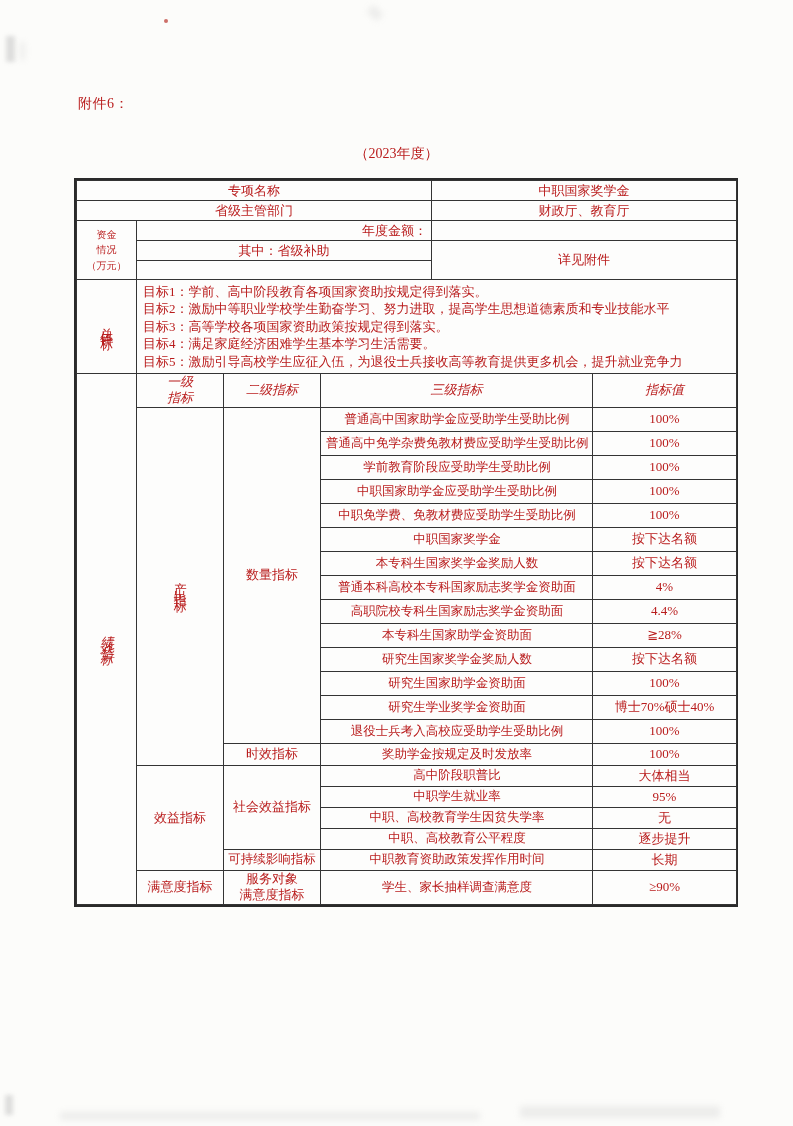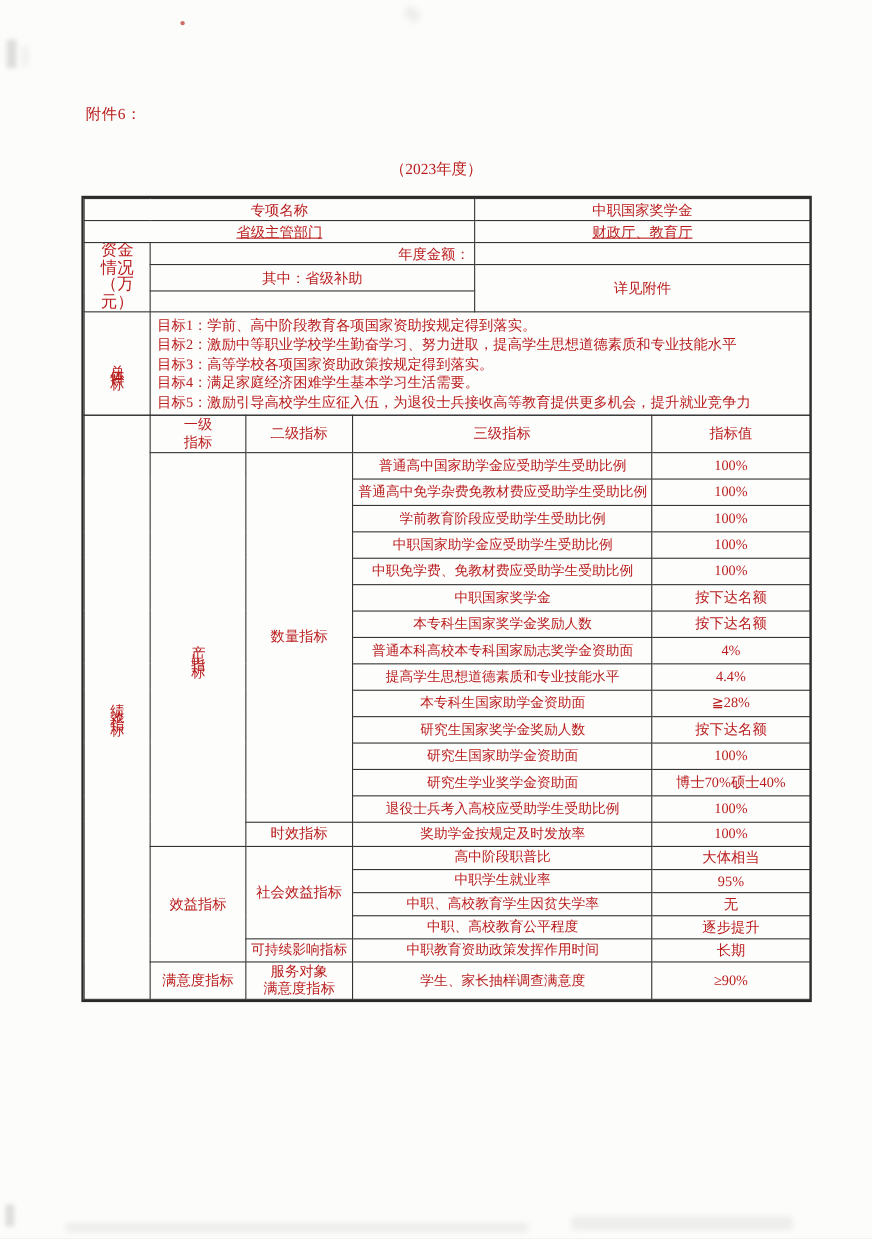--- a/index.html
+++ b/index.html
@@ -36,29 +36,29 @@
   td.valcell{font-size:13px;white-space:nowrap;}
   .vert{
     writing-mode:vertical-lr;text-orientation:upright;
     display:inline-block;letter-spacing:.45em;line-height:1.2;
   }
   .vert-tight{letter-spacing:.28em;}
   .wrap2{display:inline-block;width:2.4em;word-break:break-all;line-height:1.25;}
   .lines span{display:block;line-height:16px;}
   .goals div{line-height:17.4px;white-space:nowrap;font-size:13px;text-align:left;}
   .goalcell{padding:3px 6px;}
-  tr.rA{height:20px;} tr.rB{height:20px;text-decoration:underline;}
+  tr.rA{height:20px;} tr.rB{height:20px;}
   tr.rC{height:20px;} tr.rD{height:20px;} tr.rE{height:19px;}
   tr.rG{height:87px;}
-  tr.hhead{height:33px;}
+  tr.hhead{height:33px;font-style:italic;}
   #t2 tr.dr{height:24px;}
   #t2 tr.sr{height:22px;}
   #t2 tr.br{height:21px;}
   #t2 tr.lr{height:34px;}
-  .fundlines span{display:block;line-height:15.5px;font-size:15px;}
+  .fundlines span{display:block;line-height:15.5px;font-size:10px;}
 </style>
 </head>
 <body>
 
 <div id="page">
 
   <div class="artifact reddot" style="left:164px;top:19px;"></div>
   <div class="artifact smudge-light" style="left:368px;top:8px;width:14px;height:10px;transform:rotate(40deg);"></div>
   <div class="artifact smudge" style="left:6px;top:36px;width:9px;height:26px;"></div>
   <div class="artifact smudge-light" style="left:20px;top:42px;width:5px;height:18px;"></div>
@@ -170,21 +170,21 @@
           </tr>
       <tr class="dr">
             <td class="l3cell">本专科生国家奖学金奖励人数</td>
             <td class="valcell">按下达名额</td>
           </tr>
       <tr class="dr">
             <td class="l3cell">普通本科高校本专科国家励志奖学金资助面</td>
             <td class="valcell">4%</td>
           </tr>
       <tr class="dr">
-            <td class="l3cell">提高学生思想道德素质和专业技能水平</td>
+            <td class="l3cell">高职院校专科生国家励志奖学金资助面</td>
             <td class="valcell">4.4%</td>
           </tr>
       <tr class="dr">
             <td class="l3cell">本专科生国家助学金资助面</td>
             <td class="valcell">≧28%</td>
           </tr>
       <tr class="dr">
             <td class="l3cell">研究生国家奖学金奖励人数</td>
             <td class="valcell">按下达名额</td>
           </tr>

